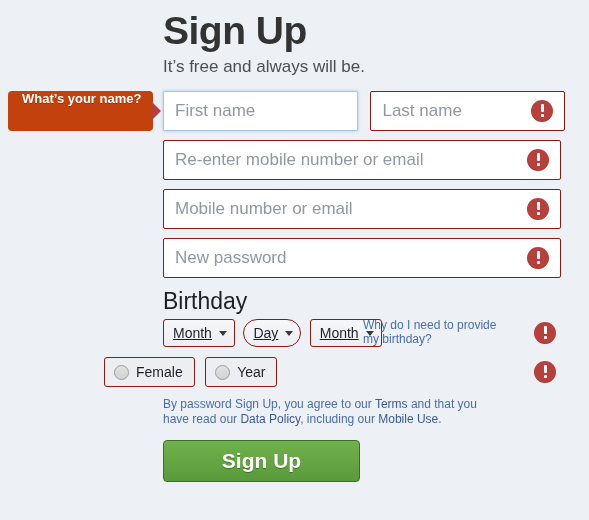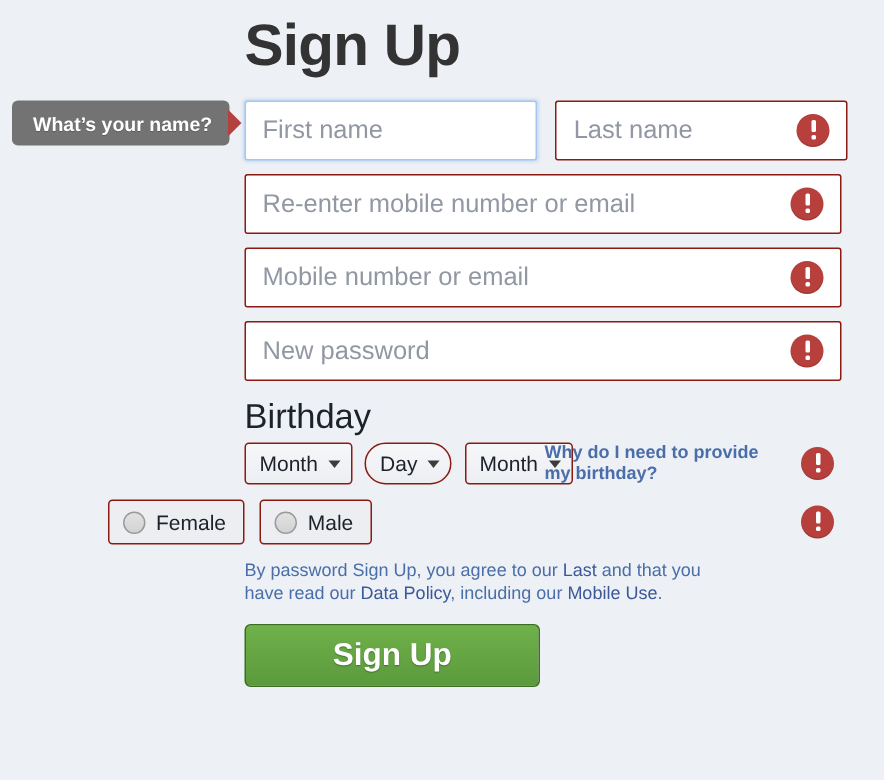--- a/index.html
+++ b/index.html
@@ -119,25 +119,25 @@
     left: 534px;
     top: 50%;
     margin-top: -11px;
   }
 
   
   .tooltip {
     position: absolute;
     left: 8px;
     top: 0;
-    height: 30px;
-    background: #737373;
+    height: 40px;
+    background: #c2410c;
     border-radius: 4px;
     display: flex;
-    align-items: center;
+    align-items: flex-start;
     padding: 0 12px 0 14px;
     box-sizing: border-box;
     width: 145px;
   }
   .tooltip-text {
     color: #ffffff;
     font-size: 13px;
     font-weight: bold;
     white-space: nowrap;
     text-shadow: 0 1px 0 rgba(0,0,0,0.22);
@@ -175,20 +175,21 @@
     box-sizing: border-box;
     height: 28px;
     border: 1px solid #8b1a10;
     border-radius: 3px;
     background: linear-gradient(to bottom, #f6f7f9 0%, #eceef2 100%);
     padding: 0 22px 0 9px;
     line-height: 26px;
     font-size: 14px;
     color: #1d2129;
     white-space: nowrap;
+    text-decoration: underline;
   }
   .select.month { min-width: 63px; }
   .select.day { min-width: 42px; margin-left: 4px; border-radius: 14px; }
   .select.year { min-width: 48px; margin-left: 4px; }
   .select .caret {
     position: absolute;
     right: 7px;
     top: 50%;
     margin-top: -2px;
     width: 0;
@@ -199,28 +200,27 @@
   }
   .bday-help {
     position: absolute;
     left: 363px;
     top: -1px;
     width: 145px;
     font-size: 12px;
     line-height: 14px;
     color: #4a6ea9;
     cursor: pointer;
-    font-weight: bold;
   }
   .bday-row .err-outside { top: 14px; }
 
   
   .gender-row {
     position: relative;
-    padding-left: 72px;
+    padding-left: 104px;
     height: 30px;
     margin-bottom: 10px;
   }
   .gender-opt {
     display: inline-flex;
     align-items: center;
     box-sizing: border-box;
     height: 30px;
     border: 1px solid #8b1a10;
     border-radius: 3px;
@@ -279,20 +279,21 @@
     cursor: pointer;
     padding: 0;
     font-family: "Liberation Sans", sans-serif;
   }
 </style>
 </head>
 <body>
 
 <div class="header">
   <h1 class="title">Sign Up</h1>
+  <p class="subtitle">It’s free and always will be.</p>
 </div>
 
 <div class="form">
 
   <div class="row">
     <div class="tooltip">
       <span class="tooltip-text">What’s your name?</span>
       <span class="tooltip-arrow"></span>
     </div>
     <div class="field field-half focused">
@@ -343,24 +344,24 @@
     <span class="err-badge err-outside"></span>
   </div>
 
   <div class="gender-row">
     <label class="gender-opt">
       <span class="radio"></span>
       <span>Female</span>
     </label>
     <label class="gender-opt second">
       <span class="radio"></span>
-      <span>Male</span>
+      <span>Year</span>
     </label>
     <span class="err-badge err-outside"></span>
   </div>
 
-  <div class="legal"><span>By password Sign Up, you agree to our </span><a>Last</a><span> and that you have read our </span><a>Data Policy</a><span>, including our </span><a>Mobile Use</a><span>.</span></div>
+  <div class="legal"><span>By password Sign Up, you agree to our </span><a>Terms</a><span> and that you have read our </span><a>Data Policy</a><span>, including our </span><a>Mobile Use</a><span>.</span></div>
 
   <div class="submit-wrap">
     <button class="btn-signup">Sign Up</button>
   </div>
 
 </div>
 
 </body></html>

